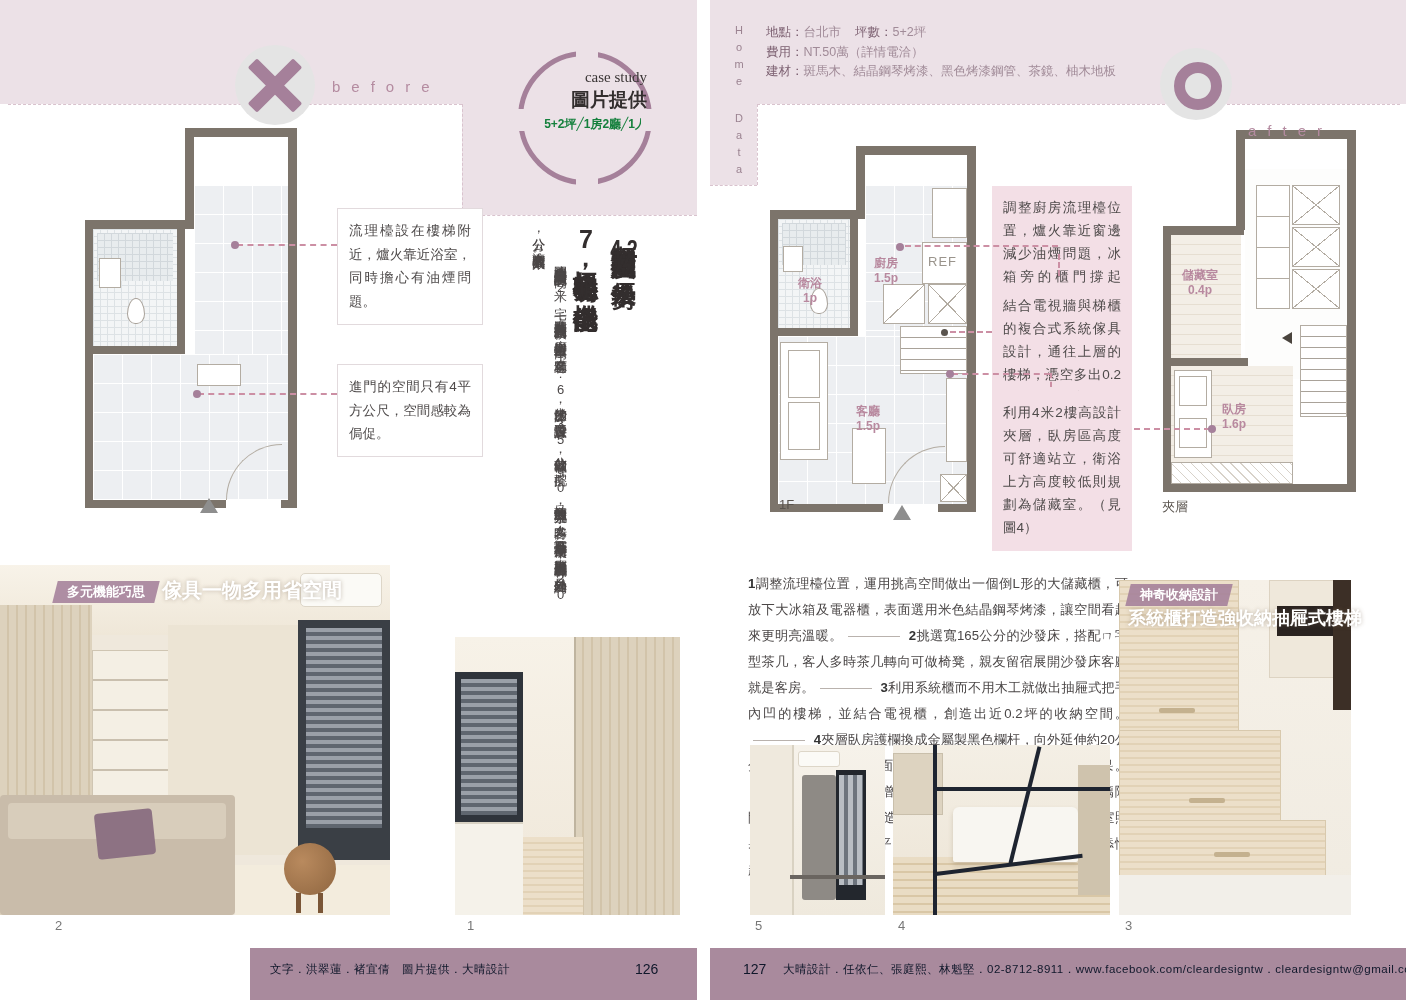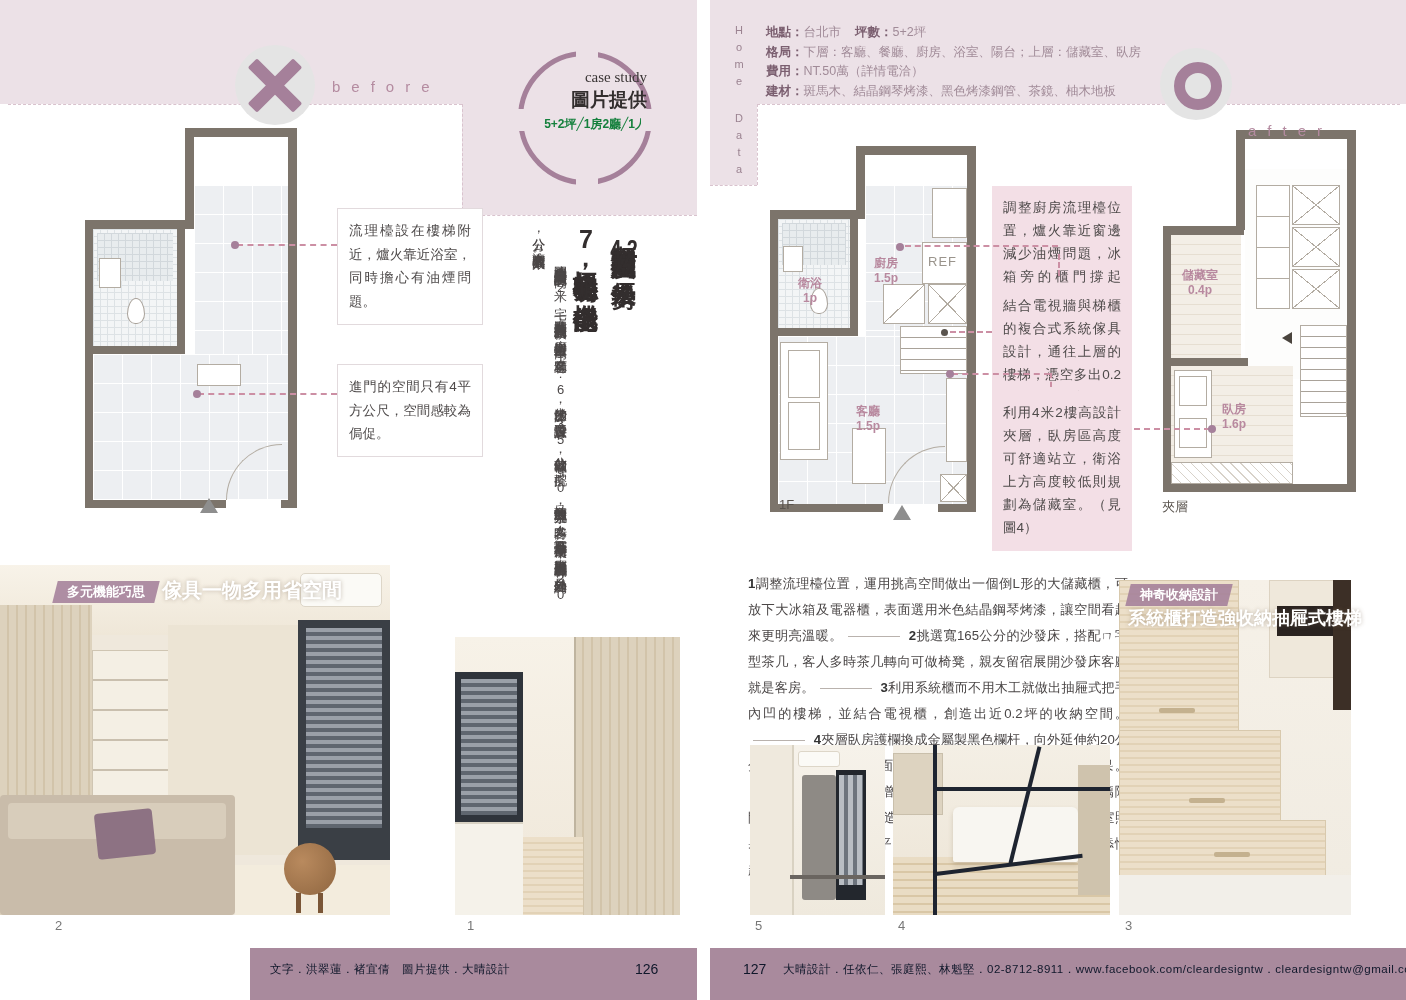--- a/index.html
+++ b/index.html
@@ -73,21 +73,21 @@
   .v-head{position:absolute;left:567px;top:226px;height:382px;writing-mode:vertical-rl;
       font-weight:bold;font-size:25px;line-height:38px;color:#332e2e;letter-spacing:1px;}
   .tcu{text-combine-upright:all;}
   .v-body{position:absolute;left:461px;top:228px;height:374px;width:110px;writing-mode:vertical-rl;
       text-orientation:upright;font-size:13px;line-height:21.8px;color:#4b4747;text-indent:27px;letter-spacing:.5px;}
 
   
   .hd-vert{position:absolute;writing-mode:vertical-rl;text-orientation:upright;font-size:11px;
       letter-spacing:5px;color:#9b8391;}
   .hd-rows{position:absolute;left:766px;top:23px;font-size:12.5px;line-height:19.5px;}
-  .hd-rows .lb{font-weight:bold;color:#7b5f70;}
+  .hd-rows .lb{font-weight:normal;color:#7b5f70;}
   .hd-rows .vl{color:#a18b98;}
   .hd-rows .gap{display:inline-block;width:14px;}
 
   
   .photo{position:absolute;overflow:hidden;background:#efe8dc;}
   .pnum{position:absolute;font-size:13px;color:#777;}
   .cap-badge{position:absolute;background:rgba(164,128,154,.88);color:#fff;font-size:13px;font-weight:bold;
       padding:2px 12px;transform:skewX(-14deg);z-index:4;}
   .cap-badge>span{display:inline-block;transform:skewX(14deg);}
   .cap-title{position:absolute;color:#fff;font-weight:bold;z-index:4;text-shadow:0 0 4px rgba(120,100,80,.45);}
@@ -220,23 +220,20 @@
     <div class="band" style="left:710px;top:0;width:47px;height:185px;"></div>
     <div class="dash-h" style="left:757px;top:104px;width:643px;"></div>
     <div class="dash-v" style="left:757px;top:104px;height:81px;"></div>
     <div class="dash-h" style="left:710px;top:185px;width:47px;"></div>
 
     <div class="hd-vert" style="left:733px;top:24px;">Home</div>
     <div class="hd-vert" style="left:733px;top:112px;">Data</div>
     <div class="hd-rows">
       <div>
         <span class="lb">地點：</span><span class="vl">台北市</span><span class="gap"></span><span class="lb">坪數：</span><span class="vl">5+2坪</span>
-      </div>
-      <div>
-        <span class="lb">格局：</span><span class="vl">下層：客廳、餐廳、廚房、浴室、陽台；上層：儲藏室、臥房</span>
       </div>
       <div>
         <span class="lb">費用：</span><span class="vl">NT.50萬（詳情電洽）</span>
       </div>
       <div>
         <span class="lb">建材：</span><span class="vl">斑馬木、結晶鋼琴烤漆、黑色烤漆鋼管、茶鏡、柚木地板</span>
       </div>
     </div>
 
     <div class="gcirc" style="left:1160px;top:48px;width:72px;height:72px;">

